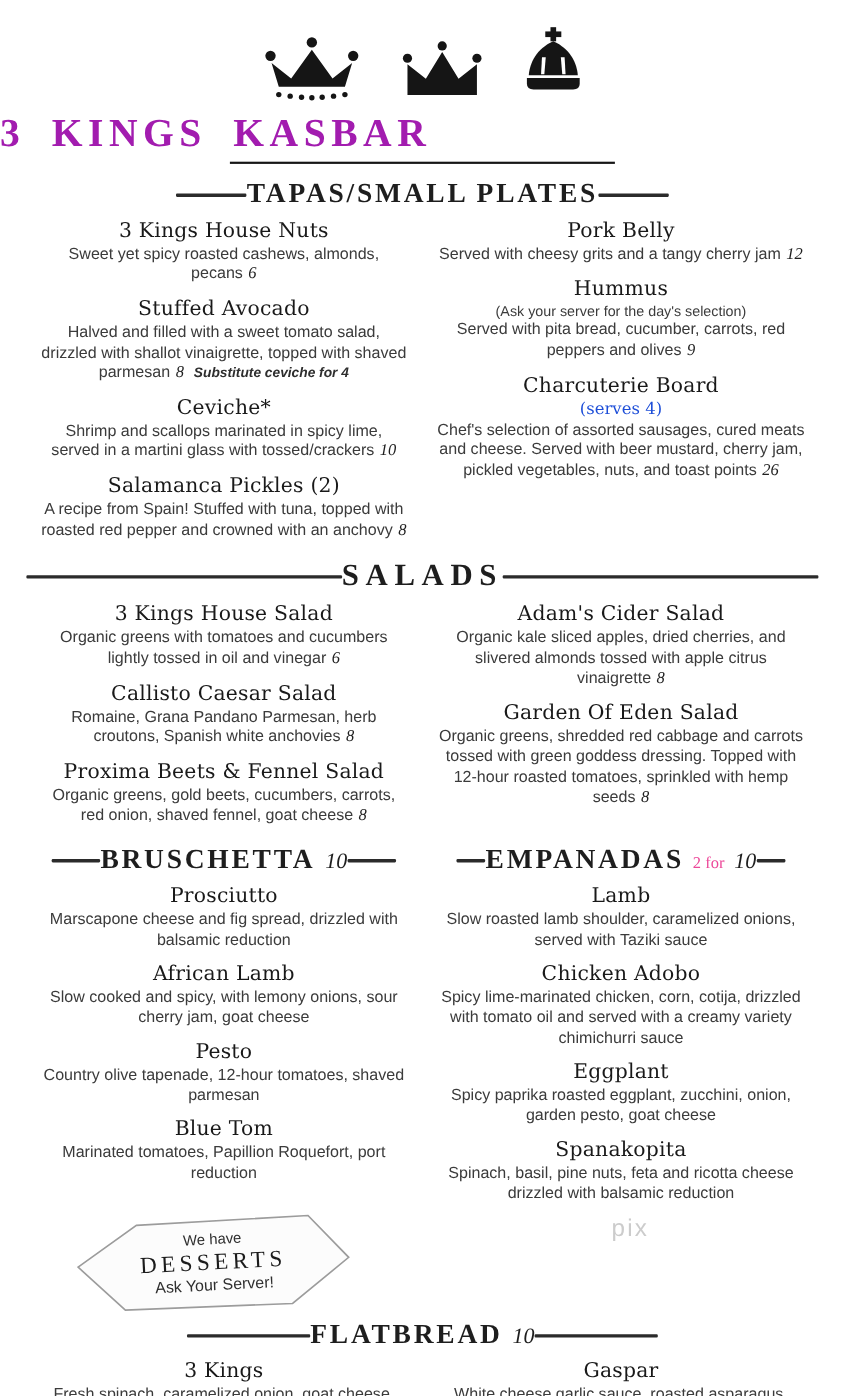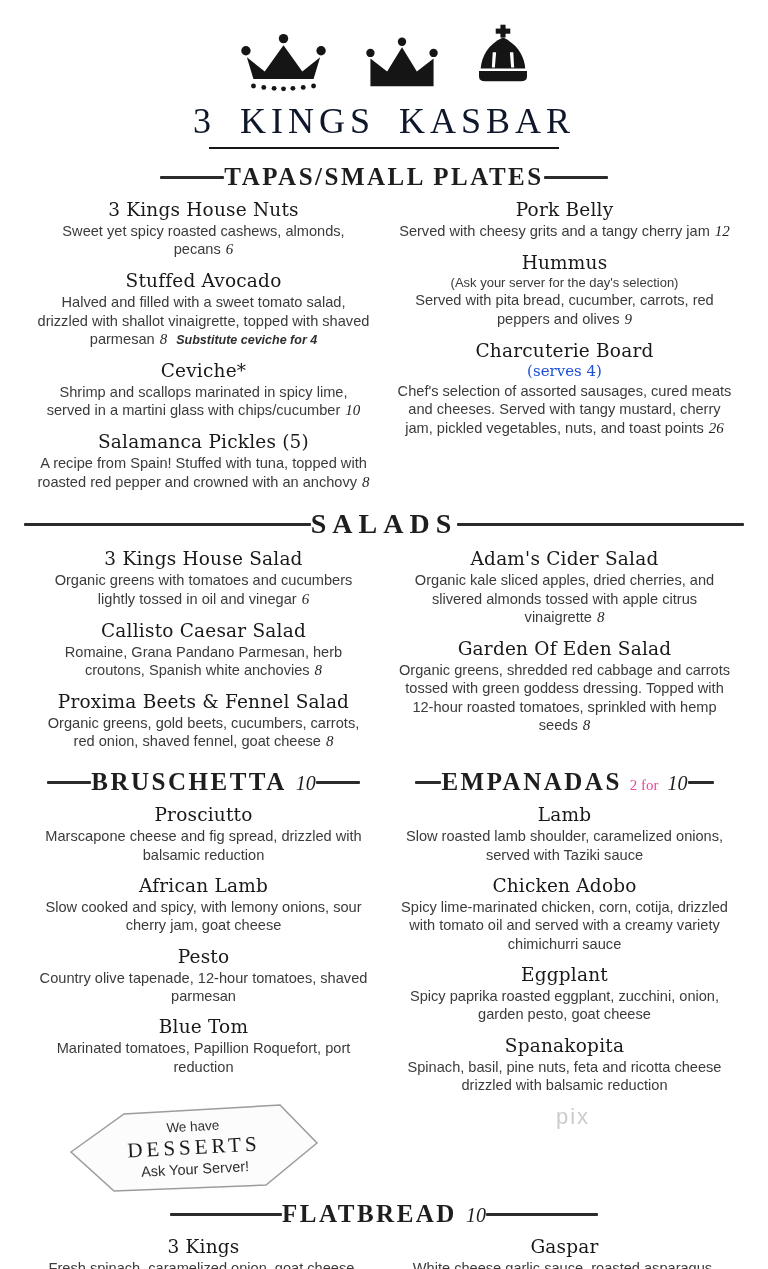--- a/index.html
+++ b/index.html
@@ -6,22 +6,22 @@
   html,body{margin:0;padding:0;background:#ffffff}
   .page{
     width:768px;min-height:1269px;margin:0 auto;background:#fff;position:relative;
     display:flex;flex-direction:column;
     font-family:"Liberation Sans",sans-serif;color:#3b3b3b;padding-top:12px;
   }
   
   .crowns{display:flex;justify-content:center;align-items:flex-end;gap:32px;height:82px}
   .crown svg{display:block}
   .title{
-    font-family:"Liberation Serif",serif;font-weight:400;font-size:36px;letter-spacing:5px;word-spacing:10px;
-    color:#0f172a;text-align:center;margin:6px 0 0;
+    font-family:"Liberation Serif",serif;font-weight:700;font-size:36px;letter-spacing:5px;word-spacing:10px;
+    color:#a21caf;margin:6px 0 0;
   }
   .title-rule{width:350px;height:2px;background:#161616;margin:5px auto 8px}
   
   .sec-head{display:flex;align-items:center;justify-content:center;margin:2px 0 8px}
   .rule{background:#2b2b2b;height:3px;border-radius:1px}
   .rule.w64{width:64px}.rule.w110{width:112px}.rule.w44{width:44px}.rule.w26{width:26px}
   .sec-head.full{padding:0 24px}
   .sec-head.full .rule{flex:1}
   .sec-title{
     font-family:"Liberation Serif",serif;font-weight:700;font-size:25px;letter-spacing:2.5px;
@@ -109,41 +109,41 @@
         <div class="item">
           <h3 class="iname">3 Kings House Nuts</h3>
           <p class="idesc"><span>Sweet yet spicy roasted cashews, almonds, pecans</span><span class="price">6</span></p>
         </div>
         <div class="item">
           <h3 class="iname">Stuffed Avocado</h3>
           <p class="idesc"><span>Halved and filled with a sweet tomato salad, drizzled with shallot vinaigrette, topped with shaved parmesan</span><span class="price">8</span><span class="inote">Substitute ceviche for 4</span></p>
         </div>
         <div class="item">
           <h3 class="iname">Ceviche*</h3>
-          <p class="idesc"><span>Shrimp and scallops marinated in spicy lime, served in a martini glass with chips/cucumber</span><span class="price">10</span></p>
-        </div>
-        <div class="item">
-          <h3 class="iname">Salamanca Pickles (5)</h3>
+          <p class="idesc"><span>Shrimp and scallops marinated in spicy lime, served in a martini glass with tossed/crackers</span><span class="price">10</span></p>
+        </div>
+        <div class="item">
+          <h3 class="iname">Salamanca Pickles (2)</h3>
           <p class="idesc"><span>A recipe from Spain! Stuffed with tuna, topped with roasted red pepper and crowned with an anchovy</span><span class="price">8</span></p>
         </div>
       </div>
       <div class="col">
         <div class="item">
           <h3 class="iname">Pork Belly</h3>
           <p class="idesc"><span>Served with cheesy grits and a tangy cherry jam</span><span class="price">12</span></p>
         </div>
         <div class="item">
           <h3 class="iname">Hummus</h3>
           <p class="note-sans">(Ask your server for the day's selection)</p>
           <p class="idesc"><span>Served with pita bread, cucumber, carrots, red peppers and olives</span><span class="price">9</span></p>
         </div>
         <div class="item">
           <h3 class="iname">Charcuterie Board</h3>
           <p class="note-serif">(serves 4)</p>
-          <p class="idesc"><span>Chef's selection of assorted sausages, cured meats and cheeses. Served with tangy mustard, cherry jam, pickled vegetables, nuts, and toast points</span><span class="price">26</span></p>
+          <p class="idesc"><span>Chef's selection of assorted sausages, cured meats and cheese. Served with beer mustard, cherry jam, pickled vegetables, nuts, and toast points</span><span class="price">26</span></p>
         </div>
       </div>
     </div>
   </section>
 
   <section>
     <div class="sec-head full">
       <span class="rule"></span>
       <h2 class="sec-title big">SALADS</h2>
       <span class="rule"></span>

